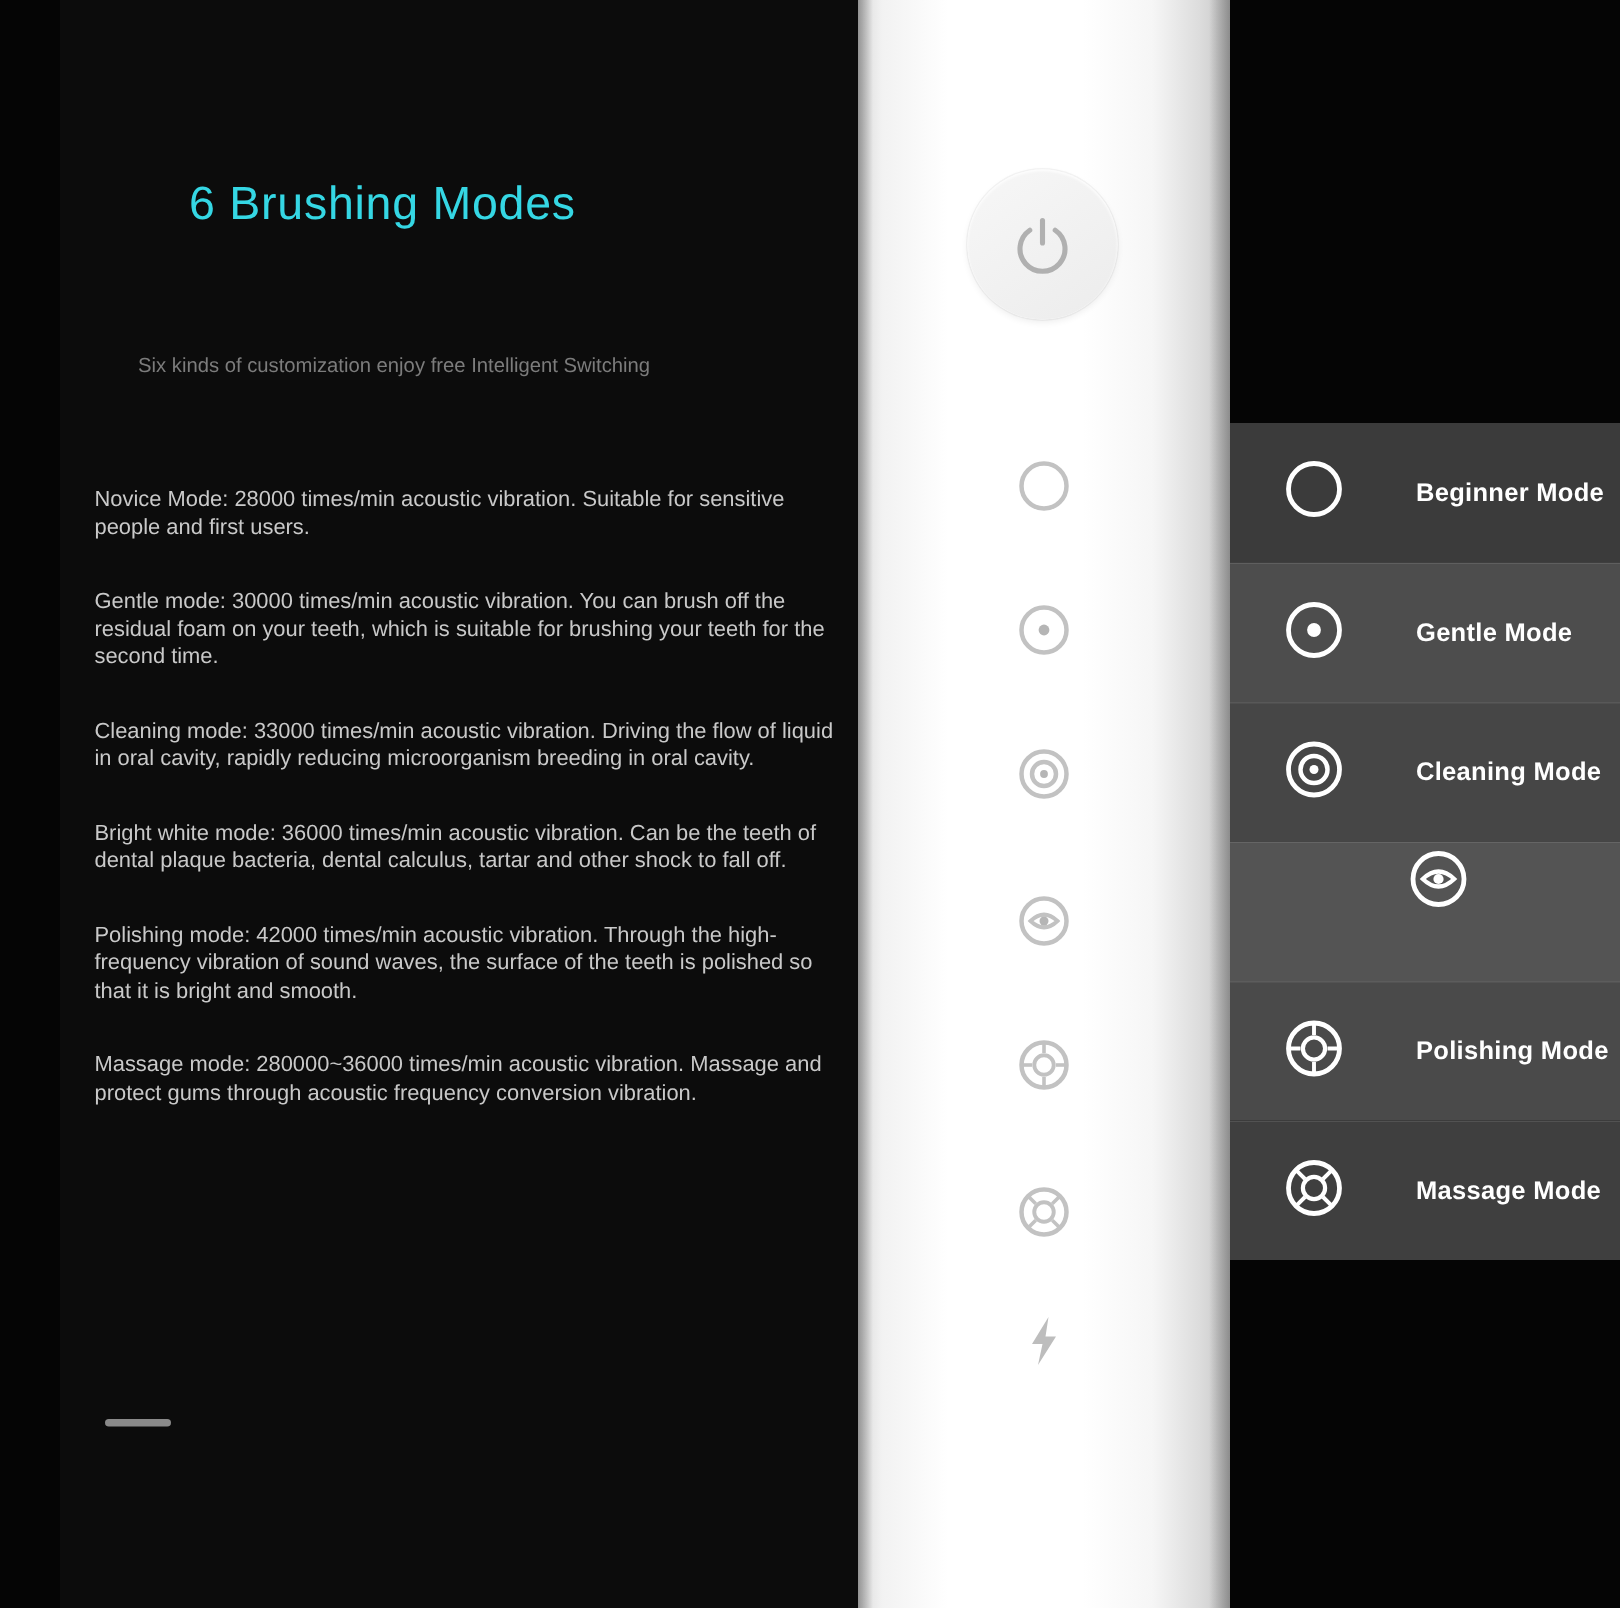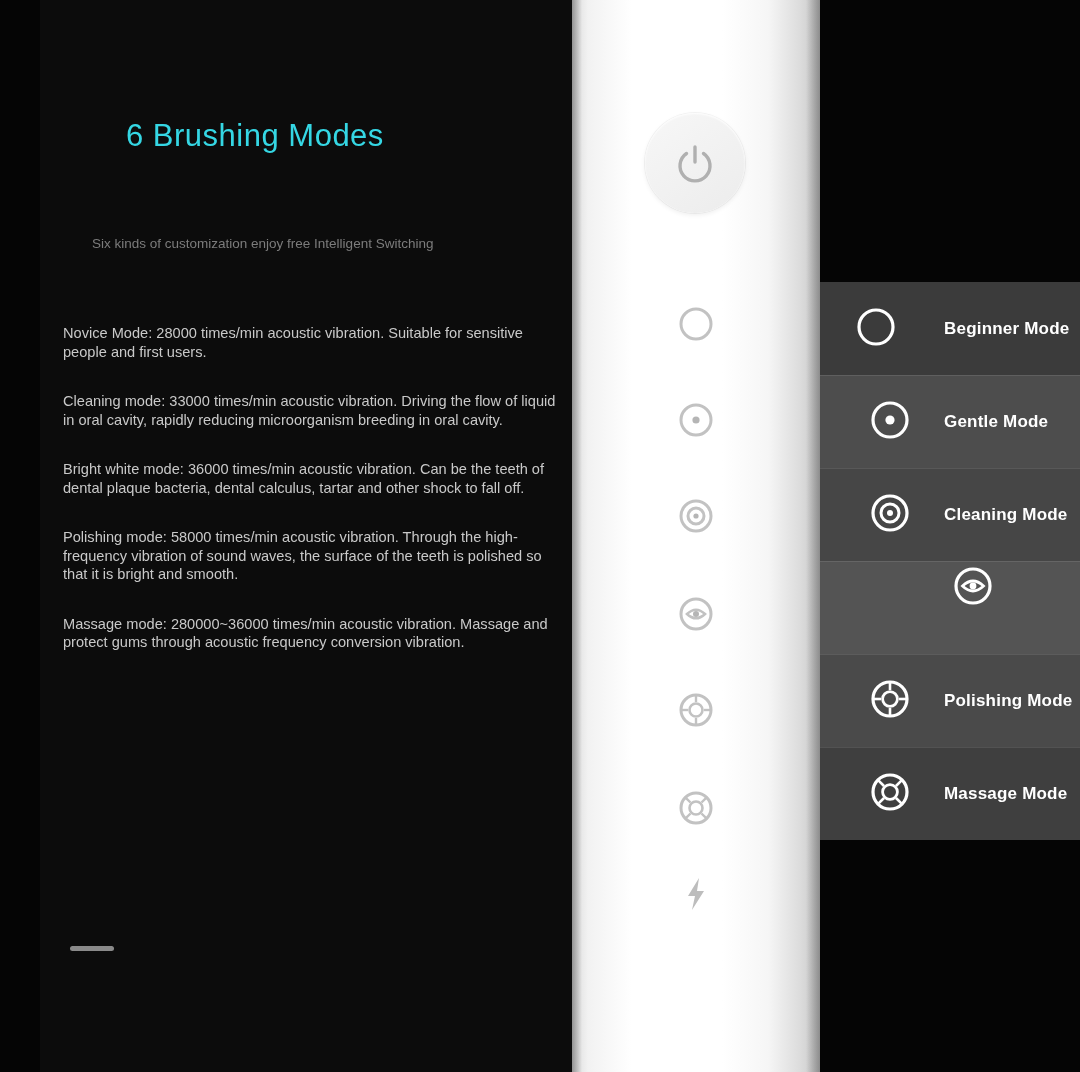--- a/index.html
+++ b/index.html
@@ -147,36 +147,37 @@
     font-weight: bold;
     letter-spacing: .2px;
     white-space: nowrap;
   }
   .r0 { background:#3b3b3b; }
   .r1 { background:#4d4d4d; }
   .r2 { background:#464646; }
   .r3 { background:#545454;flex-direction:column; }
   .r4 { background:#4a4a4a; }
   .r5 { background:#3f3f3f; }
-  .mode-row + .mode-row { border-top: 1px solid rgba(255,255,255,.10); text-align: right; }
+  .mode-row + .mode-row { border-top: 1px solid rgba(255,255,255,.10); }
 </style>
 </head>
 <body>
 
 <div id="stage">
 
   <div class="left-panel">
     <div class="title">6 Brushing Modes</div>
     <div class="subtitle">Six kinds of customization enjoy free Intelligent Switching</div>
 
     <div class="modes-text">
       <div class="mode-block">Novice Mode: 28000 times/min acoustic vibration. Suitable for sensitive people and first users.</div>
+      <div class="mode-block">Gentle mode: 30000 times/min acoustic vibration. You can brush off the residual foam on your teeth, which is suitable for brushing your teeth for the second time.</div>
       <div class="mode-block">Cleaning mode: 33000 times/min acoustic vibration. Driving the flow of liquid in oral cavity, rapidly reducing microorganism breeding in oral cavity.</div>
       <div class="mode-block">Bright white mode: 36000 times/min acoustic vibration. Can be the teeth of dental plaque bacteria, dental calculus, tartar and other shock to fall off.</div>
-      <div class="mode-block">Polishing mode: 58000 times/min acoustic vibration. Through the high-frequency vibration of sound waves, the surface of the teeth is polished so that it is bright and smooth.</div>
+      <div class="mode-block">Polishing mode: 42000 times/min acoustic vibration. Through the high-frequency vibration of sound waves, the surface of the teeth is polished so that it is bright and smooth.</div>
       <div class="mode-block">Massage mode: 280000~36000 times/min acoustic vibration. Massage and protect gums through acoustic frequency conversion vibration.</div>
     </div>
 
     <div class="home-bar"></div>
   </div>
 
   <div class="brush">
 
     <div class="power-btn">
       <svg class="power-glyph" viewBox="0 0 44 44">

